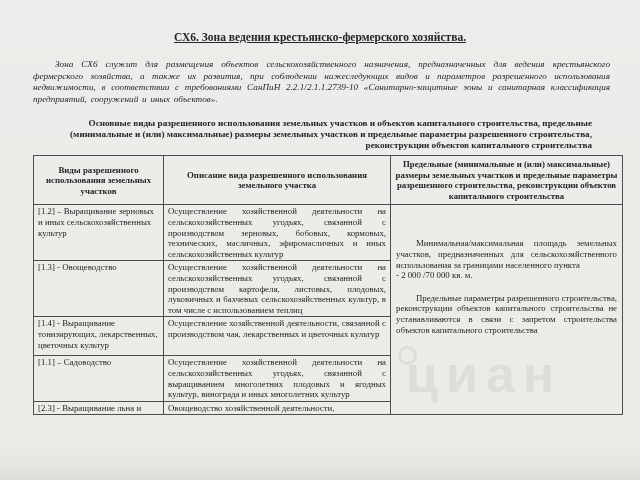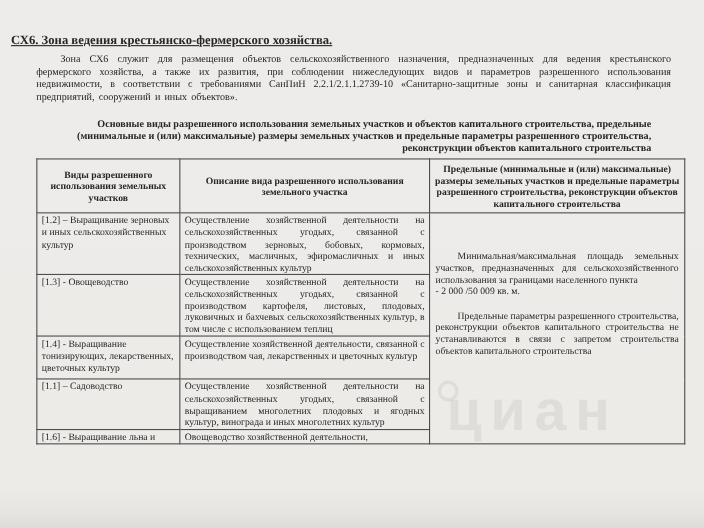--- a/index.html
+++ b/index.html
@@ -8,27 +8,29 @@
     width: 640px;
     height: 480px;
     margin: 0 auto;
     background: linear-gradient(180deg, #edecea 0%, #ecebe8 92%, #e6e5e2 97%, #dddcd9 100%);
     font-family: "Liberation Serif", serif;
     color: #262626;
     overflow: hidden;
   }
   .title {
     margin: 30px 10px 0 10px;
+    text-align: center;
     font-size: 11.5px;
     line-height: 14px;
     font-weight: bold;
     text-decoration: underline;
   }
   .intro {
-    margin: 4px 30px 0 33px;
+    margin: 15px 30px 0 33px;
+    font-style: italic;
     font-size: 9.2px;
     line-height: 11.5px;
     text-align: justify;
     text-indent: 22px;
     word-spacing: 1.5px;
   }
   .section-heading {
     margin: 13px 48px 0 48px;
     text-align: right;
     font-size: 9.2px;
@@ -123,38 +125,38 @@
         <th>Описание вида разрешенного использования земельного участка</th>
         <th>Предельные (минимальные и (или) максимальные) размеры земельных участков и предельные параметры разрешенного строительства, реконструкции объектов капитального строительства</th>
       </tr>
     </thead>
     <tbody>
       <tr class="r1">
         <td>[1.2] – Выращивание зерновых и иных сельскохозяйственных культур</td>
         <td class="desc">Осуществление хозяйственной деятельности на сельскохозяйственных угодьях, связанной с производством зерновых, бобовых, кормовых, технических, масличных, эфиромасличных и иных сельскохозяйственных культур</td>
         <td class="limits-cell" rowspan="5">
           <p class="indent">Минимальная/максимальная площадь земельных участков, предназначенных для сельскохозяйственного использования за границами населенного пункта</p>
-          <p>- 2 000 /50 009 кв. м.</p>
+          <p>- 2 000 /70 000 кв. м.</p>
           <p class="indent second">Предельные параметры разрешенного строительства, реконструкции объектов капитального строительства не устанавливаются в связи с запретом строительства объектов капитального строительства</p>
         </td>
       </tr>
       <tr class="r2">
         <td>[1.3] - Овощеводство</td>
         <td class="desc">Осуществление хозяйственной деятельности на сельскохозяйственных угодьях, связанной с производством картофеля, листовых, плодовых, луковичных и бахчевых сельскохозяйственных культур, в том числе с использованием теплиц</td>
       </tr>
       <tr class="r3">
         <td>[1.4] - Выращивание тонизирующих, лекарственных, цветочных культур</td>
         <td class="desc">Осуществление хозяйственной деятельности, связанной с производством чая, лекарственных и цветочных культур</td>
       </tr>
       <tr class="r4">
         <td>[1.1] – Садоводство</td>
         <td class="desc">Осуществление хозяйственной деятельности на сельскохозяйственных угодьях, связанной с выращиванием многолетних плодовых и ягодных культур, винограда и иных многолетних культур</td>
       </tr>
       <tr class="r5">
-        <td>[1.6] - Выращивание льна и</td>
+        <td>[2.3] - Выращивание льна и</td>
         <td class="desc">Овощеводство хозяйственной деятельности,</td>
       </tr>
     </tbody>
   </table>
 
   <div class="watermark">
     <span class="wm-ring"></span>
     <span class="wm-text">циан</span>
   </div>
 

